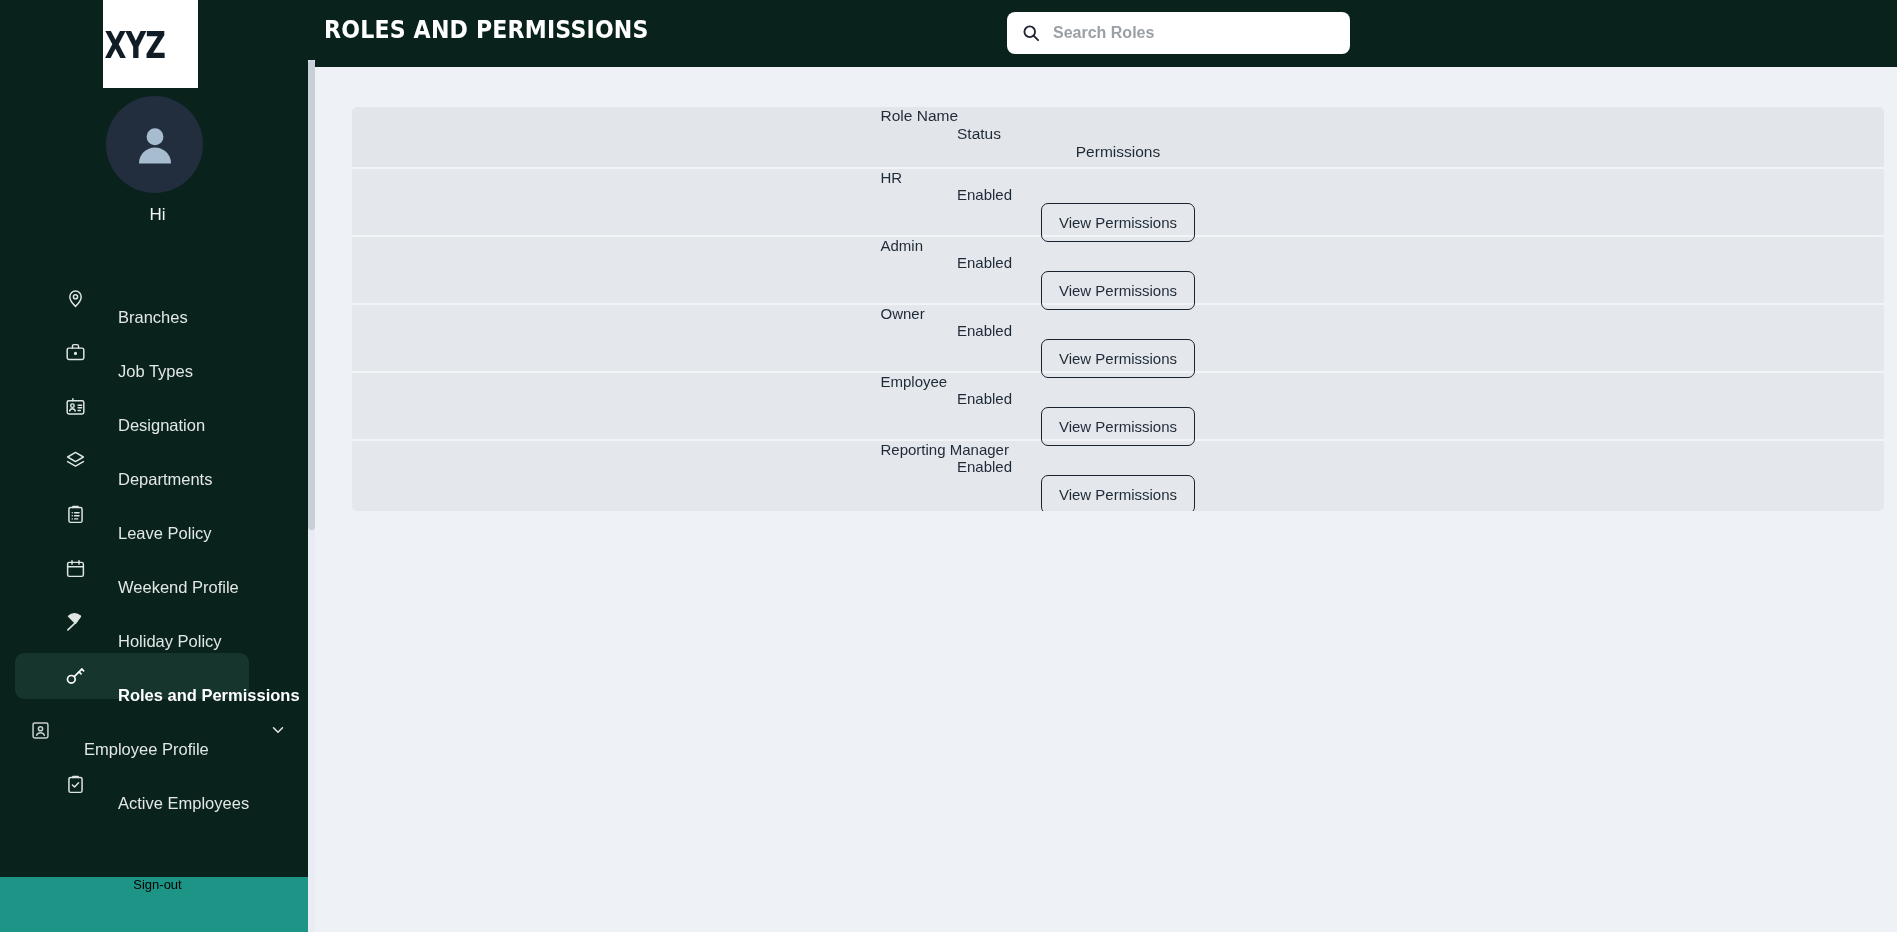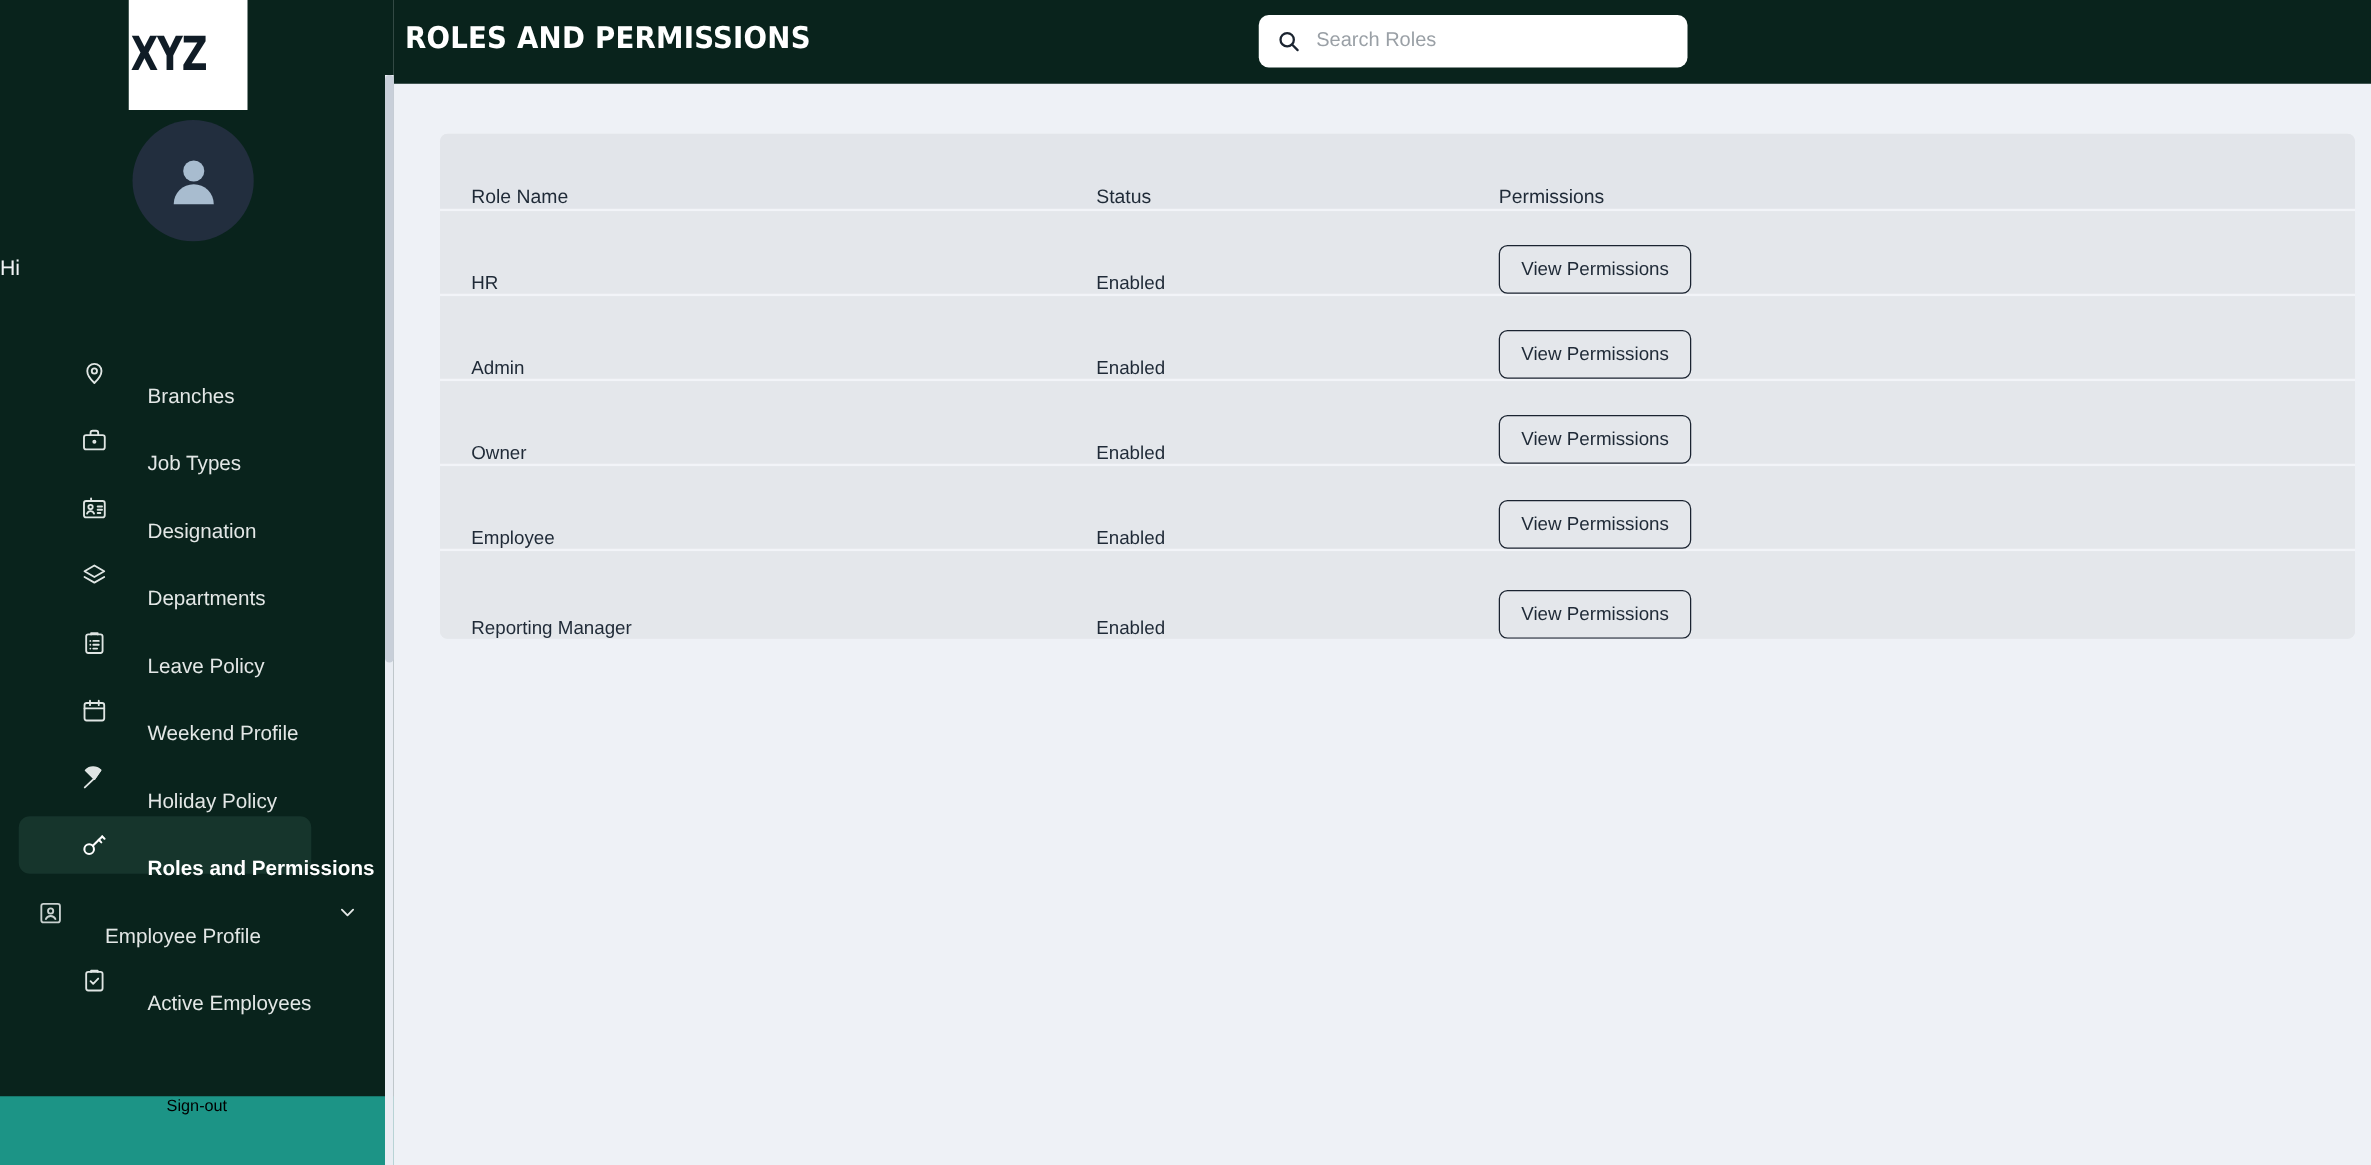--- a/index.html
+++ b/index.html
@@ -59,21 +59,21 @@
     display: flex;
     align-items: center;
     justify-content: center;
   }
   .avatar svg { display: block; }
 
   .greeting {
     position: absolute;
     top: 205px;
     left: 0; width: 315px;
-    text-align: left;
+    text-align: center;
     color: #f1f3f5;
     font-size: 17px;
   }
 
   .nav {
     position: absolute;
     top: 275px;
     left: 0;
     width: 315px;
   }
@@ -212,20 +212,21 @@
   .search-wrap .search-icon { width: 20px; height: 20px; flex: 0 0 20px; }
   .search-input {
     border: none;
     outline: none;
     background: transparent;
     font-family: "Liberation Sans", sans-serif;
     font-size: 16px;
     color: #222;
     margin-left: 12px;
     width: 280px;
+    font-weight: bold;
   }
   .search-input::placeholder { color: #9aa0a6; }
 
   
   #main {
     position: absolute;
     left: 322px;
     top: 67px;
     width: 1575px;
     height: 865px;
@@ -238,24 +239,25 @@
     left: 30px;
     top: 40px;
     width: 1532px;
     background: #e4e7eb;
     border-radius: 6px;
     overflow: hidden;
   }
 
   .trow {
     display: flex;
-    align-items: flex-end;
+    align-items: center;
     height: 68px;
     border-bottom: 2px solid #f2f4f8;
     background: #e4e7eb;
+    flex-direction: column;
   }
   .trow.header {
     height: 62px;
     background: #e2e5ea;
   }
   .trow:last-child { border-bottom: none; height: 70px; }
 
   .col-name  { width: 525px; padding-left: 25px; }
   .col-status{ width: 322px; }
   .col-perm  { flex: 1; }

